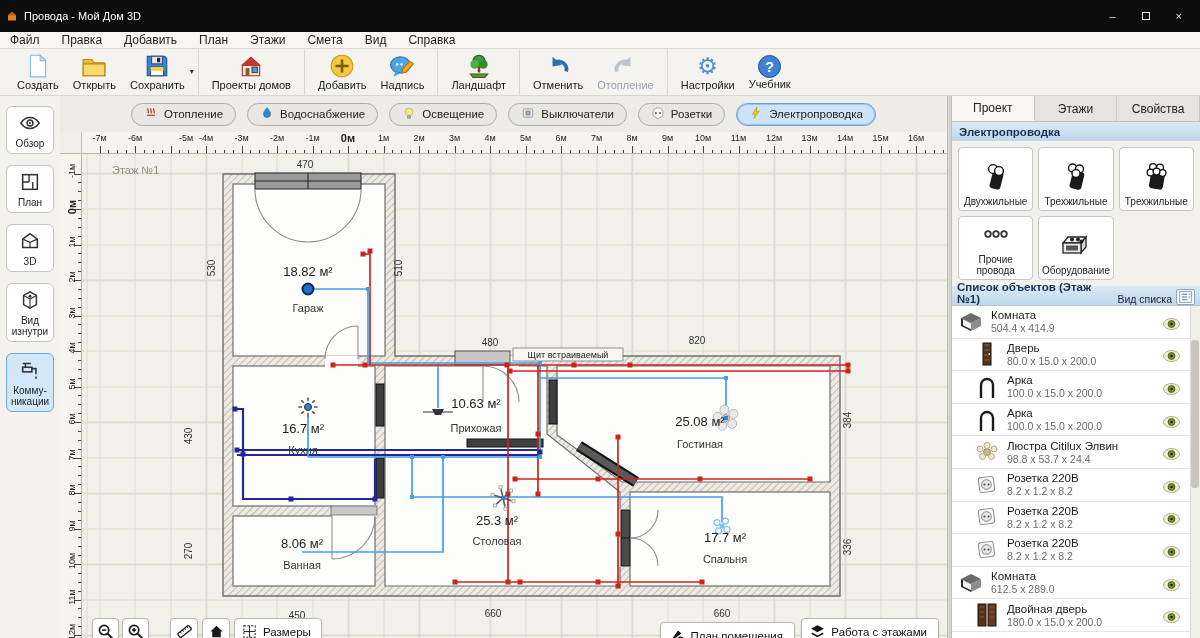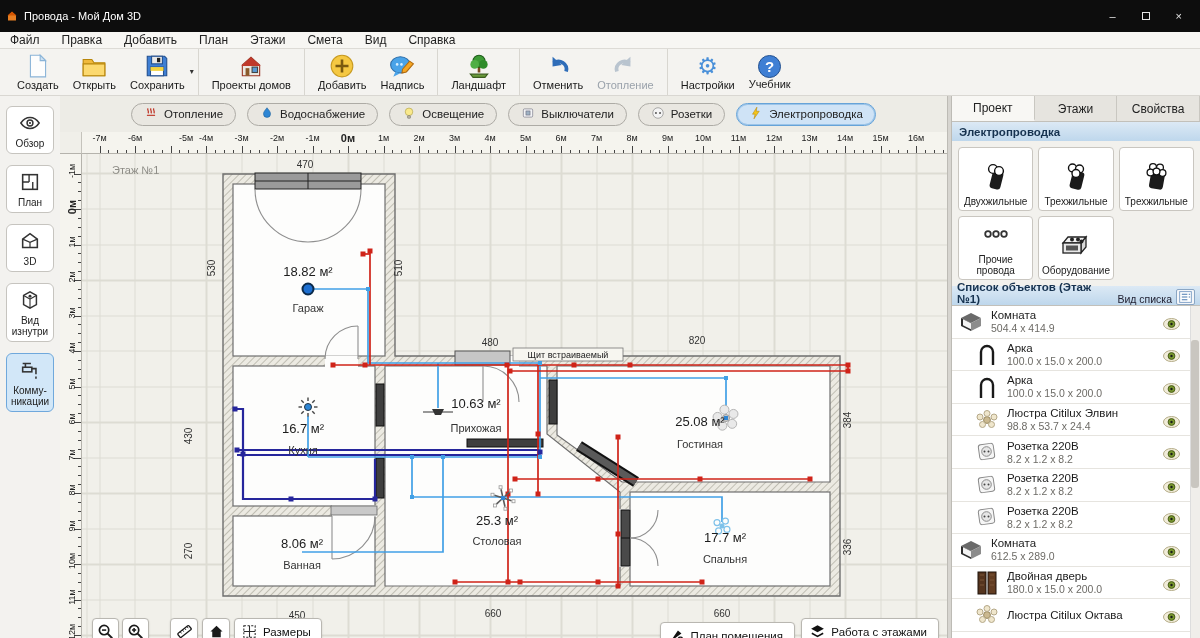--- a/index.html
+++ b/index.html
@@ -1033,20 +1033,32 @@
             <div class="obj-texts">
               <div class="obj-name">Комната</div>
               <div class="obj-dims">504.4 x 414.9</div>
             </div>
             <span class="obj-eye"><svg>
                 <use href="#i-eyegreen"></use>
               </svg></span>
           </div>
           <div class="obj-row child">
             <span class="obj-icon"><svg>
+                <use href="#i-door"></use>
+              </svg></span>
+            <div class="obj-texts">
+              <div class="obj-name">Дверь</div>
+              <div class="obj-dims">80.0 x 15.0 x 200.0</div>
+            </div>
+            <span class="obj-eye"><svg>
+                <use href="#i-eyegreen"></use>
+              </svg></span>
+          </div>
+          <div class="obj-row child">
+            <span class="obj-icon"><svg>
                 <use href="#i-arch"></use>
               </svg></span>
             <div class="obj-texts">
               <div class="obj-name">Арка</div>
               <div class="obj-dims">100.0 x 15.0 x 200.0</div>
             </div>
             <span class="obj-eye"><svg>
                 <use href="#i-eyegreen"></use>
               </svg></span>
           </div>

